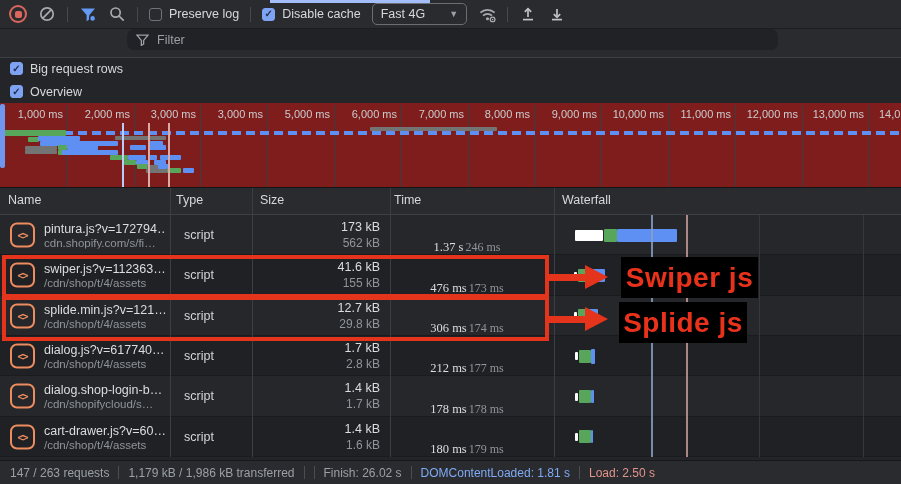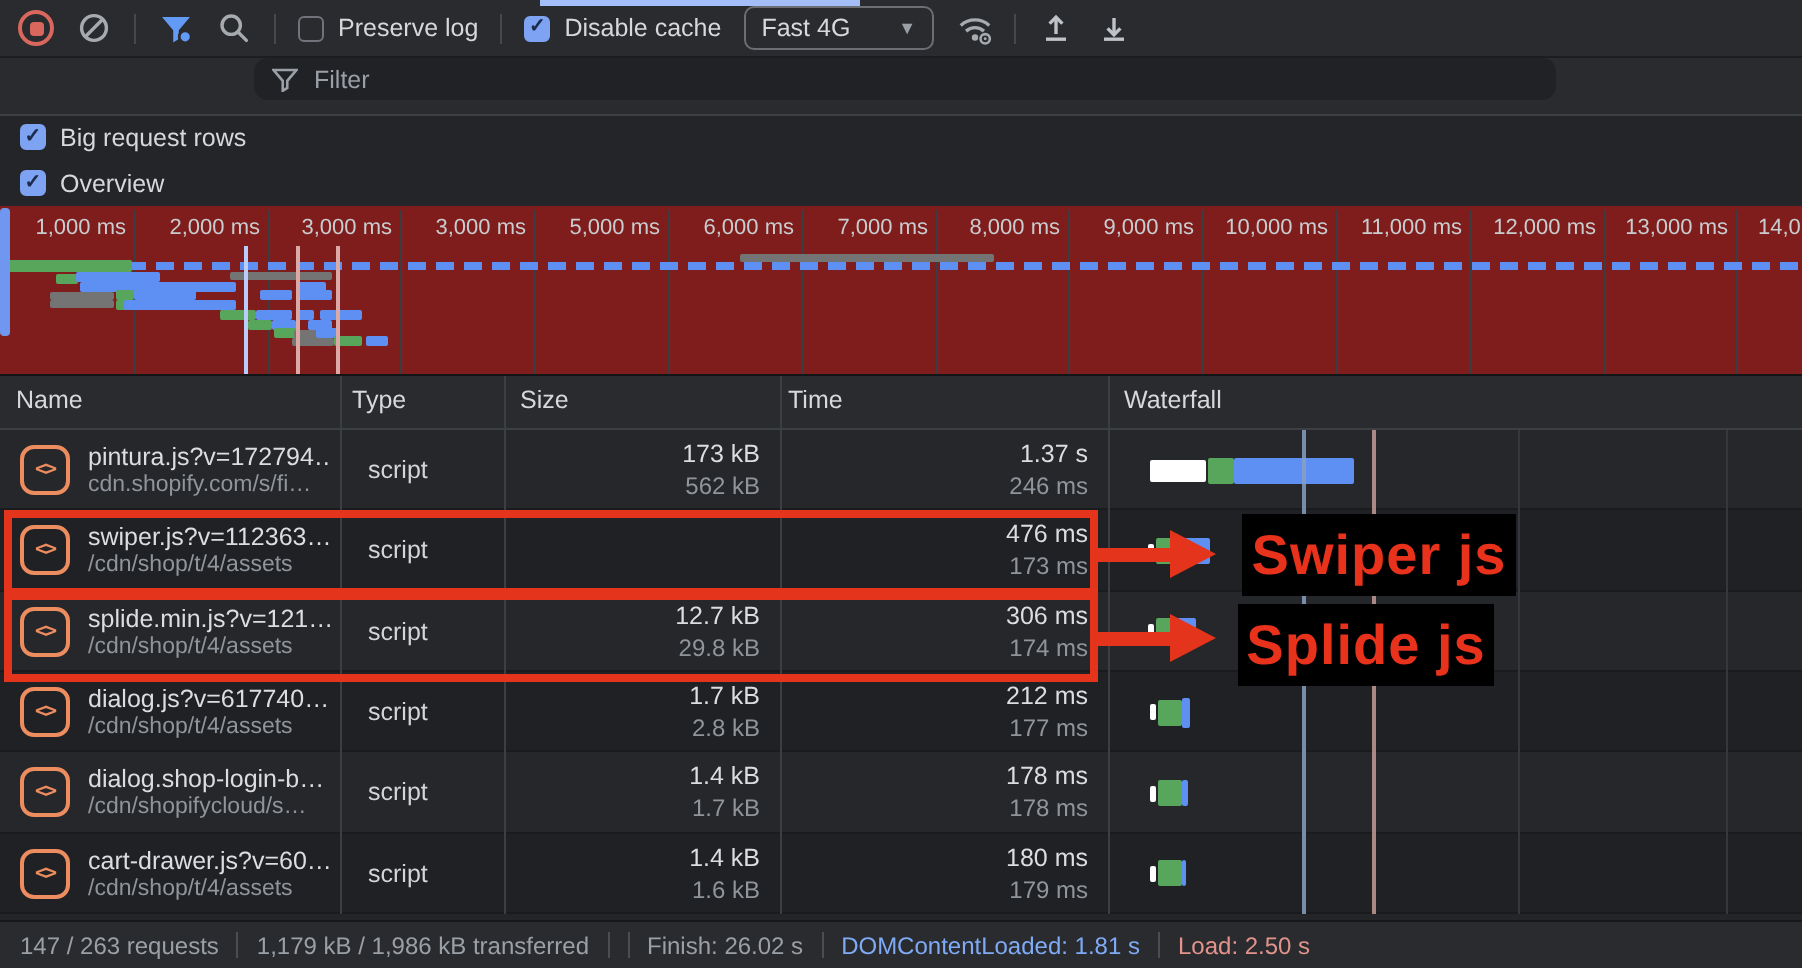--- a/index.html
+++ b/index.html
@@ -69,22 +69,22 @@
   .fg{color:#ed8c5f;font-size:10px;font-weight:bold;font-family:"DejaVu Sans Mono",monospace;letter-spacing:-1px;}
   .ntxt{position:absolute;left:44px;top:50%;transform:translateY(-50%);display:flex;flex-direction:column;
         gap:1px;width:122px;overflow:hidden;white-space:nowrap;}
   .n1{font-size:12.5px;color:#dcdde0;}
   .n2{font-size:11.5px;color:#8f959b;}
   .cell{position:absolute;top:0;bottom:0;box-sizing:border-box;}
   .c-name{left:0;width:170px;}
   .c-type{left:170px;width:82px;display:flex;align-items:center;padding-left:14px;font-size:12.5px;color:#d3d5d8;}
   .c-size{left:252px;width:138px;display:flex;flex-direction:column;justify-content:center;gap:2px;
           align-items:flex-end;padding-right:10px;}
-  .c-time{left:390px;width:164px;display:flex;flex-direction:column;justify-content:center;gap:2px;
-          align-items:flex-end;padding-right:10px;}
+  .c-time{left:390px;width:164px;display:flex;flex-direction:row;justify-content:center;gap:2px;
+          align-items:flex-end;padding-right:10px;font-family:Liberation Serif, serif;}
   .v1{font-size:12.5px;color:#dcdde0;}
   .v2{font-size:12px;color:#8f959b;}
   .c-wf{left:555px;right:0;}
   .wf-bar{position:absolute;border-radius:1px;}
 
   
   .overlay{position:absolute;top:188px;left:0;width:901px;height:269px;pointer-events:none;z-index:4;}
   .colline{position:absolute;top:0;bottom:0;width:1px;background:#3b3e42;}
   .wfgrid{position:absolute;top:27px;bottom:0;width:1px;background:#34373b;}
   .dclline{position:absolute;left:651px;top:27px;bottom:0;width:2px;background:#87a0c2;opacity:.85;}
@@ -315,20 +315,24 @@
             <span class="fg">&lt;&gt;</span>
           </span>
       <span class="ntxt">
         <span class="n1">swiper.js?v=112363…</span>
         <span class="n2">/cdn/shop/t/4/assets</span>
       </span>
     </div>
     <div class="cell c-type">
           <span class="t1">script</span>
         </div>
+    <div class="cell c-size">
+      <span class="v1">41.6 kB</span>
+          <span class="v2">155 kB</span>
+    </div>
     <div class="cell c-time">
       <span class="v1">476 ms</span>
           <span class="v2">173 ms</span>
     </div>
     <div class="cell c-wf">
           <div class="wf-bar" style="left: 19px; top: 16.2px; width: 3px; height: 8px; background: rgb(255, 255, 255);"></div>
           <div class="wf-bar" style="left: 23px; top: 13.7px; width: 10px; height: 13px; background: rgb(87, 166, 92);"></div>
           <div class="wf-bar" style="left: 33px; top: 13.7px; width: 17px; height: 13px; background: rgb(94, 143, 242);"></div>
         </div>
   </div>

